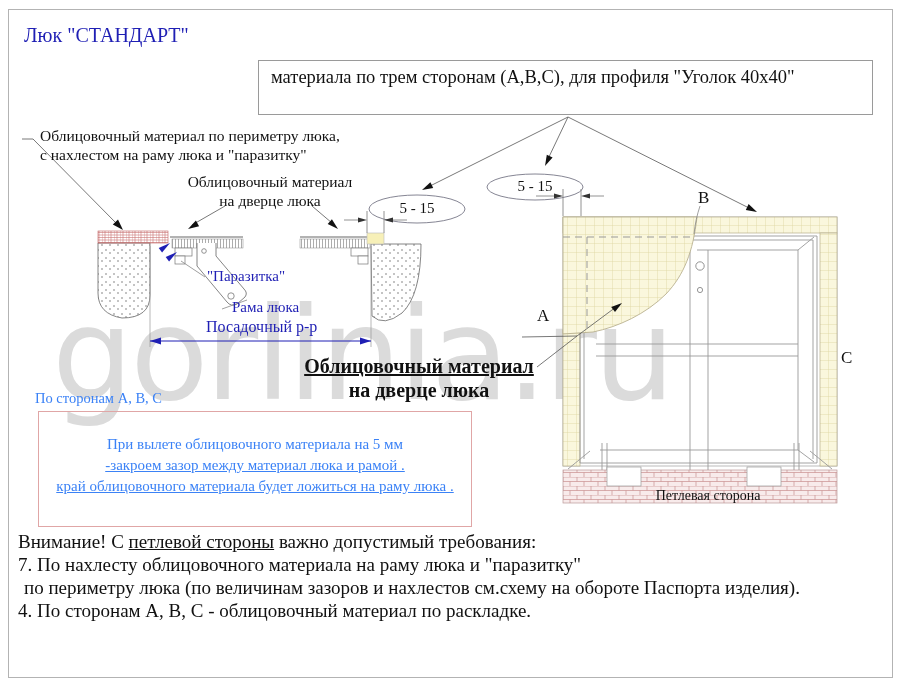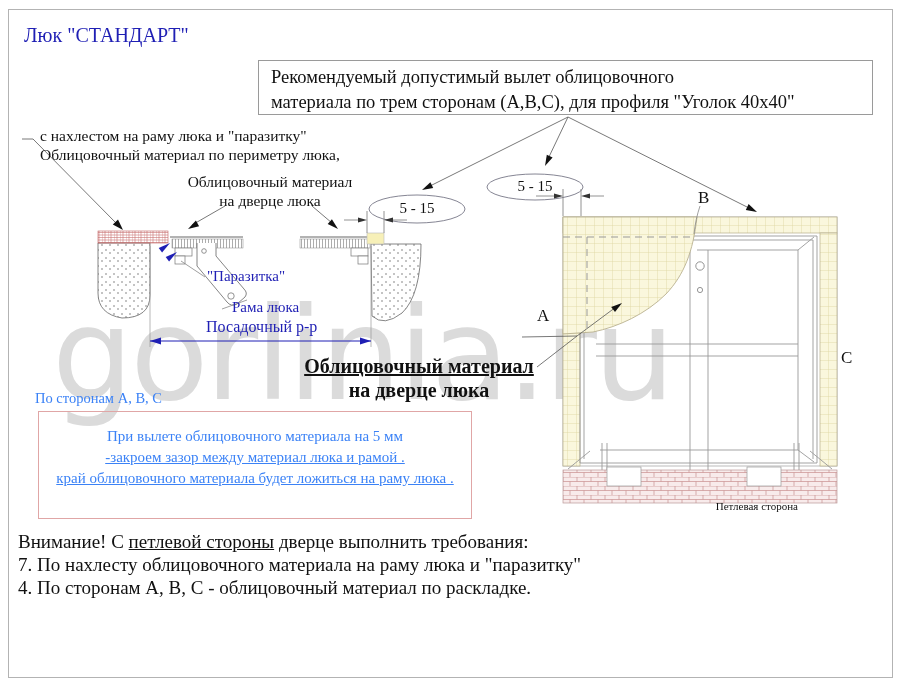--- a/index.html
+++ b/index.html
@@ -20,25 +20,25 @@
   .t-parasitka{left:207px;top:268px;font-size:15px;}
   .t-frame{left:224px;top:299px;font-size:15px;margin-left:8px;}
   .t-mounting{left:206px;top:318px;font-size:16px;}
   .t-dimL{left:369px;top:200px;width:96px;text-align:center;font-size:15px;}
   .t-dimR{left:487px;top:178px;width:96px;text-align:center;font-size:15px;}
   .t-bold{left:296px;top:354px;width:246px;text-align:center;font-size:20px;font-weight:bold;line-height:24px;}
   .u{text-decoration:underline;}
   .t-a{left:537px;top:306px;font-size:17px;}
   .t-b{left:698px;top:188px;font-size:17px;}
   .t-c{left:841px;top:348px;font-size:17px;}
-  .t-hinge{left:618px;top:500px;width:180px;text-align:right;font-size:11px;}
+  .t-hinge{left:618px;top:488px;width:180px;text-align:center;font-size:14px;}
   .red{color:#3b82f6;}
   .t-redtitle{left:35px;top:390px;font-size:14.5px;}
   .t-redbox{left:38px;top:411px;width:432px;height:92px;border:1px solid #e0a6a6;
-            text-align:center;font-size:15px;line-height:21px;padding-top:14px;background:transparent;}
+            text-align:center;font-size:15px;line-height:21px;padding-top:22px;background:transparent;}
   .t-reqs{left:18px;top:530px;font-size:19px;line-height:23px;}
 </style>
 </head>
 <body>
 
 <div id="page">
 
   <div class="abs" id="watermark">gorlinia.ru</div>
   <div class="abs" id="frame"></div>
 
@@ -142,27 +142,26 @@
       <path d="M700 206 C697 215 695 224 694 234" stroke="#888" stroke-width="0.8" fill="none"></path>
       <path d="M205 277 L181 261 M222 309 L247 300" stroke="#888" stroke-width="0.8" fill="none"></path>
       <path d="M537 367 L577 336 M522 337 L577 336 M577 336 L616 307" stroke="#555" stroke-width="0.8" fill="none"></path>
       <polygon points="622,303 615,312.1 611.2,306.9" fill="#111"></polygon>
     </g>
   </svg>
 
   <div class="abs txt t-title">Люк "СТАНДАРТ"</div>
 
   <div class="abs txt t-notebox">
-    <div>Рекомендуемый допустимый вылет облицовочного</div>
     <div>материала по трем сторонам (А,В,С), для профиля "Уголок 40x40"</div>
   </div>
 
   <div class="abs txt t-perimeter">
+    <div>Облицовочный материал по периметру люка,</div>
     <div>с нахлестом на раму люка и "паразитку"</div>
-    <div>Облицовочный материал по периметру люка,</div>
   </div>
 
   <div class="abs txt t-door">
     <div>Облицовочный материал</div>
     <div>на дверце люка</div>
   </div>
 
   <div class="abs txt blue t-parasitka">"Паразитка"</div>
   <div class="abs txt blue t-frame">Рама люка</div>
   <div class="abs txt blue t-mounting">Посадочный р-р</div>
@@ -182,18 +181,19 @@
 
   <div class="abs txt red t-redtitle">По сторонам А, В, С</div>
 
   <div class="abs txt red t-redbox">
     <div>При вылете облицовочного материала  на 5 мм</div>
     <div class="u">-закроем зазор между материал люка и рамой .</div>
     <div class="u">край облицовочного материала будет ложиться на раму люка .</div>
   </div>
 
   <div class="abs txt t-reqs">
-    <div><span>Внимание! С </span><span class="u">петлевой стороны</span><span> дверце выполнить требования:</span></div>
+    <div><span>Внимание! С </span><span class="u">петлевой стороны</span><span> важно допустимый требования:</span></div>
     <div>7. По нахлесту облицовочного материала на раму люка и "паразитку"</div>
+    <div style="padding-left:6px;">по периметру люка (по величинам зазоров и нахлестов см.схему на обороте Паспорта изделия).</div>
     <div>4. По сторонам А, В, С - облицовочный материал по раскладке.</div>
   </div>
 
 </div>
 
 </body></html>

